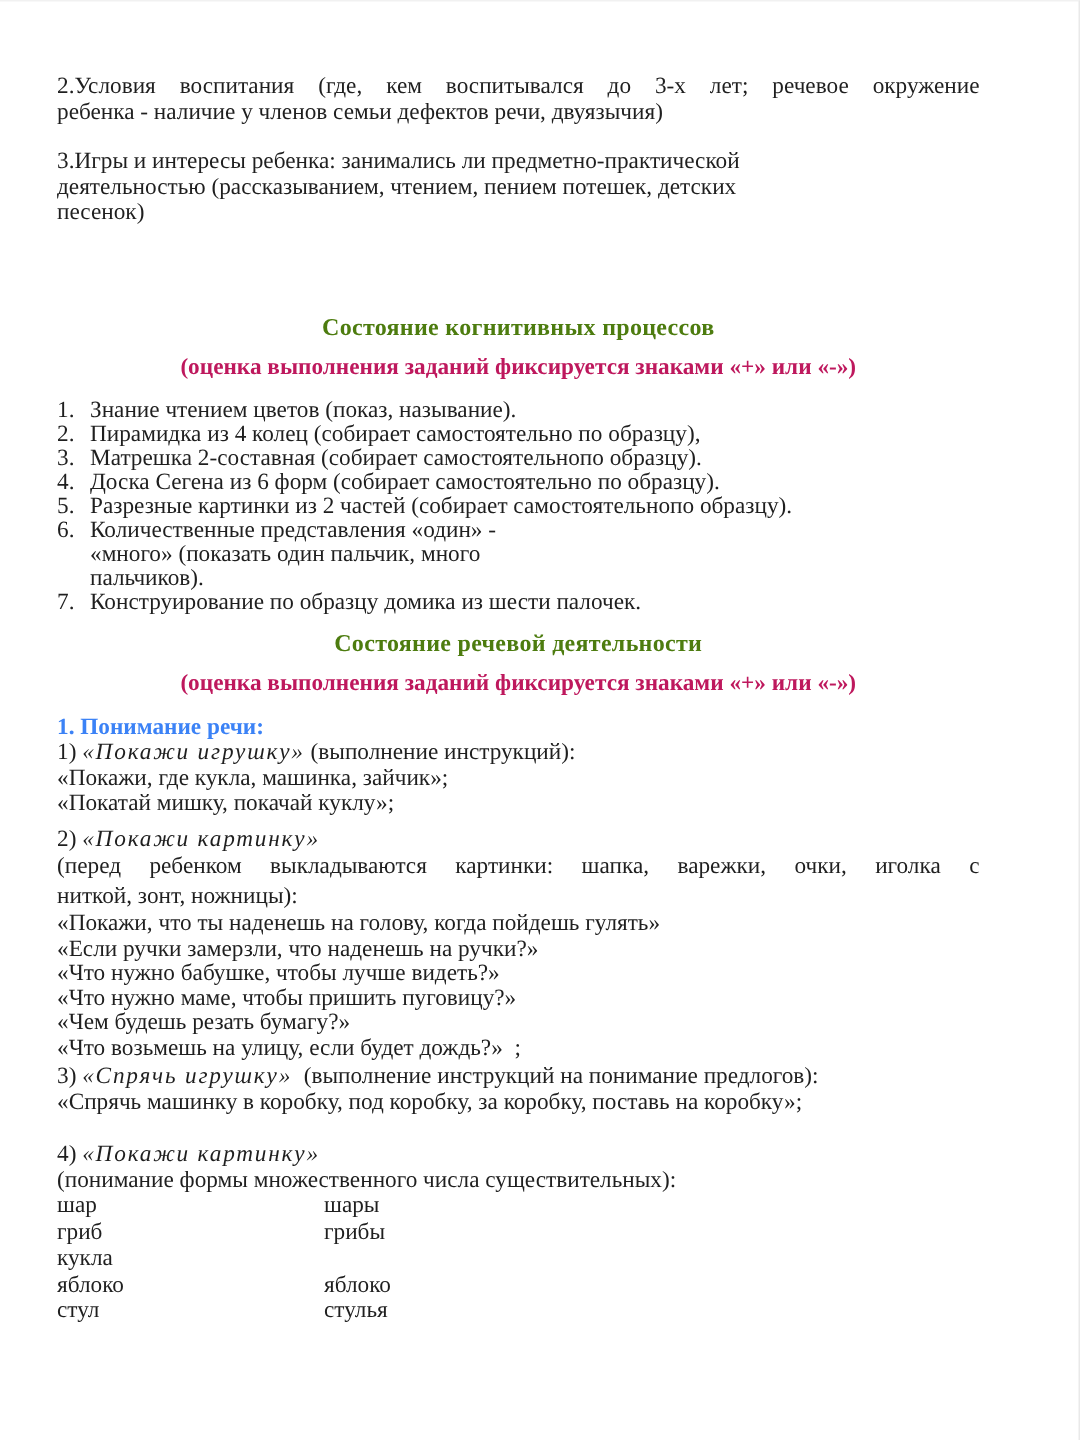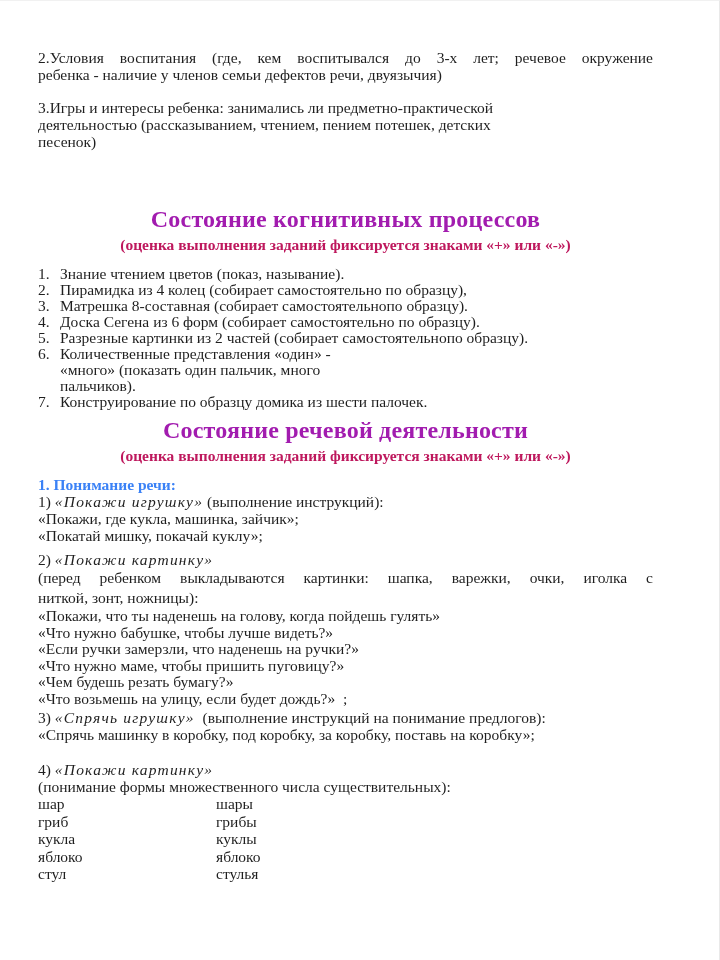--- a/index.html
+++ b/index.html
@@ -14,21 +14,21 @@
     overflow:hidden;
     font-family:"Liberation Serif","DejaVu Serif",serif;
     font-size:15.5px;
     line-height:17px;
     color:#1f1f1f;
   }
   .line{white-space:pre-wrap;}
   .jlast{text-align-last:justify;}
   .para2{margin:0 0 16px 0;}
   .para3 .line{max-width:562px;}
-  .h-main{font-size:24px;font-weight:bold;text-align:center;line-height:26px;margin:0;color:#a21caf;letter-spacing:.2px;}
+  .h-main{font-size:16px;font-weight:bold;text-align:center;line-height:26px;margin:0;color:#4d7c0f;letter-spacing:.2px;}
   .h1a{margin-top:56px;}
   .h1b{margin-top:7px;}
   .subtitle{font-weight:bold;text-align:center;font-size:15.5px;line-height:19px;margin-top:3px;color:#be185d;}
   .numlist{margin:12px 0 0 0;padding:0;list-style:none;line-height:16px;}
   .numlist li{display:flex;}
   .numlist .num{width:22px;flex:none;}
   .numlist .txt{flex:1;}
   .numlist li:nth-child(6) .txt{max-width:300px;}
   .bold-head{font-weight:bold;margin:11px 0 0 0;color:#3b82f6;}
   .taskline{margin:0;white-space:pre-wrap;}
@@ -64,21 +64,21 @@
     <li>
       <span class="num">1.</span>
       <span class="txt">Знание чтением цветов (показ, называние).</span>
     </li>
     <li>
       <span class="num">2.</span>
       <span class="txt">Пирамидка из 4 колец (собирает самостоятельно по образцу),</span>
     </li>
     <li>
       <span class="num">3.</span>
-      <span class="txt">Матрешка 8-составная (собирает самостоятельнопо образцу).</span>
+      <span class="txt">Матрешка 2-составная (собирает самостоятельнопо образцу).</span>
     </li>
     <li>
       <span class="num">4.</span>
       <span class="txt">Доска Сегена из 6 форм (собирает самостоятельно по образцу).</span>
     </li>
     <li>
       <span class="num">5.</span>
       <span class="txt">Разрезные картинки из 2 частей (собирает самостоятельнопо образцу).</span>
     </li>
     <li>
@@ -99,22 +99,22 @@
   <p class="taskline"><span>1) </span><span class="iq">«Покажи игрушку»</span><span> (выполнение инструкций):</span></p>
   <p class="q">«Покажи, где кукла, машинка, зайчик»;</p>
   <p class="q">«Покатай мишку, покачай куклу»;</p>
 
   <p class="taskline mt7"><span>2) </span><span class="iq">«Покажи картинку»</span></p>
   <div class="jpara">
     <div class="line jlast">(перед ребенком выкладываются картинки: шапка, варежки, очки, иголка с</div>
     <div class="line">ниткой, зонт, ножницы):</div>
   </div>
   <p class="q q2">«Покажи, что ты наденешь на голову, когда пойдешь гулять»</p>
+  <p class="q q2">«Если ручки замерзли, что наденешь на ручки?»</p>
   <p class="q q2">«Что нужно бабушке, чтобы лучше видеть?»</p>
-  <p class="q q2">«Если ручки замерзли, что наденешь на ручки?»</p>
   <p class="q q2">«Что нужно маме, чтобы пришить пуговицу?»</p>
   <p class="q q2">«Чем будешь резать бумагу?»</p>
   <p class="q q2">«Что возьмешь на улицу, если будет дождь?»  ;</p>
 
   <p class="taskline mt2"><span>3) </span><span class="iq">«Спрячь игрушку»</span><span>  (выполнение инструкций на понимание предлогов):</span></p>
   <p class="q">«Спрячь машинку в коробку, под коробку, за коробку, поставь на коробку»;</p>
 
   <p class="taskline mt18"><span>4) </span><span class="iq">«Покажи картинку»</span></p>
   <p class="q">(понимание формы множественного числа существительных):</p>
 
@@ -122,21 +122,20 @@
     <div class="pair-row">
       <span>шар</span>
       <span>шары</span>
     </div>
     <div class="pair-row">
       <span>гриб</span>
       <span>грибы</span>
     </div>
     <div class="pair-row">
       <span>кукла</span>
-      <span>куклы</span>
     </div>
     <div class="pair-row">
       <span>яблоко</span>
       <span>яблоко</span>
     </div>
     <div class="pair-row">
       <span>стул</span>
       <span>стулья</span>
     </div>
   </div>

